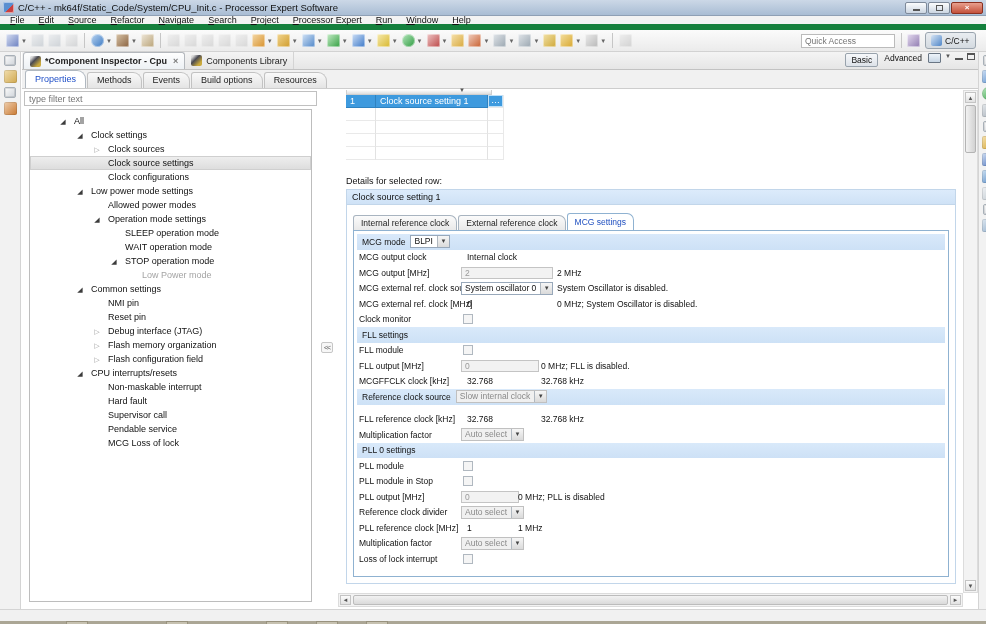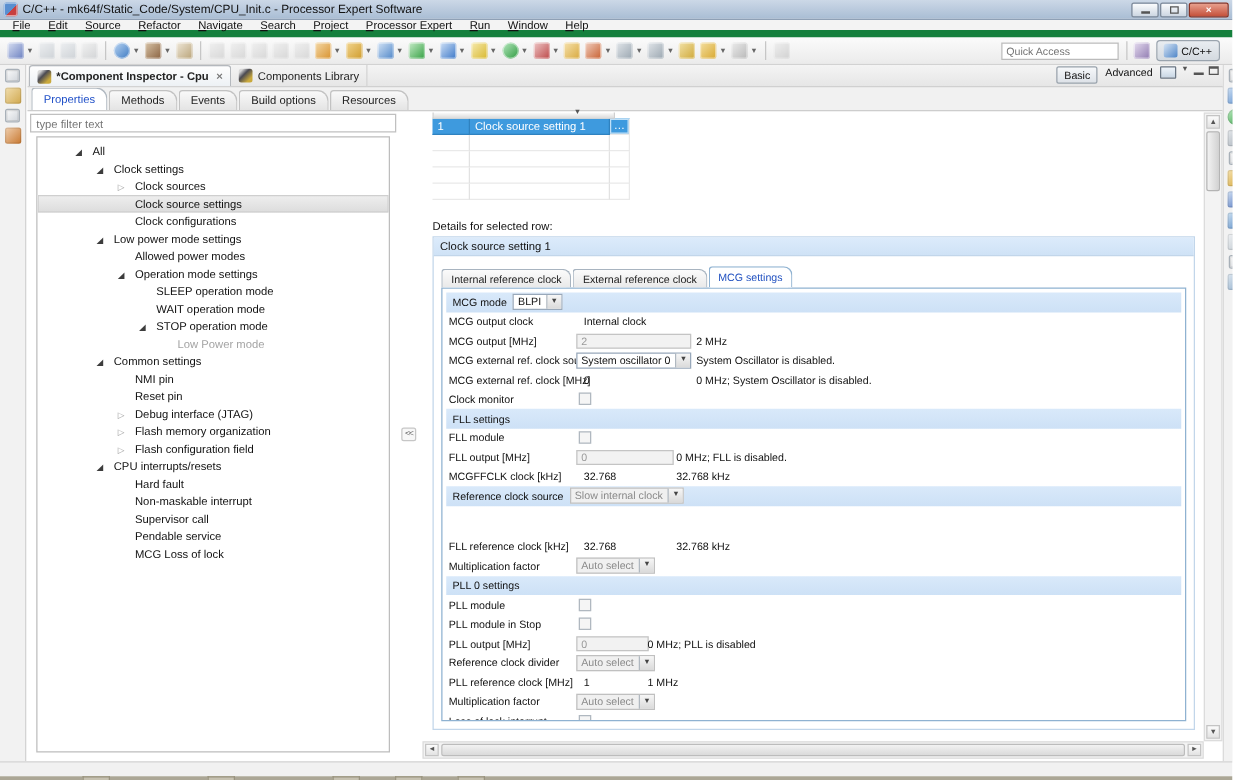--- a/index.html
+++ b/index.html
@@ -107,21 +107,21 @@
 
   .details-caption{position:absolute;left:8px;top:86px;font-size:9px}
   .groupbox{position:absolute;left:8px;top:99px;width:610px;height:395px;border:1px solid #c2d6ea;background:#fff}
   .gtitle{height:15px;background:linear-gradient(#dcebfb,#cfe2f6);border-bottom:1px solid #c2d6ea;font-size:9px;line-height:15px;padding-left:5px}
   .dtabs{position:absolute;left:6px;top:23px;height:17px;display:flex;align-items:flex-end;z-index:2}
   .dtab{height:15px;line-height:14px;padding:0 7px;font-size:8.5px;background:linear-gradient(#fbfbfb,#e9e9e9);border:1px solid #a8b4c0;border-bottom:none;border-radius:3px 7px 0 0;margin-right:1px;color:#222}
   .dtab.active{background:#fff;color:#2050c0;height:17px;line-height:16px;border-color:#8fb2d1}
   .dcontent{position:absolute;left:6px;top:40px;width:596px;height:347px;border:1px solid #8fb2d1;background:#fff;padding:3px;font-size:8.5px;overflow:hidden}
   .drow{position:relative;height:15.5px;display:flex;align-items:center}
   .drow.hdr,.drow.section{background:linear-gradient(#d9e9fa,#cde1f6);padding-left:3px}
-  .drow.gap{margin-bottom:25px}
+  .drow.gap{margin-bottom:7px}
   .dlabel{width:104px;padding-left:2px;flex:none;white-space:nowrap}
   .hdr .dlabel,.section .dlabel{width:auto;padding-right:5px}
   .dval{margin-left:6px;white-space:nowrap}
   .dinput{width:92px;height:12px;border:1px solid #c4c4c4;background:#f2f2f2;color:#9a9a9a;line-height:10px;padding-left:3px;flex:none}
   .sec1 .dinput{width:78px}.sec2 .dinput{width:58px}
   .dselect{height:13px;border:1px solid #98a8ba;background:#fff;position:relative;padding:0 16px 0 3px;line-height:11px;flex:none;white-space:nowrap}
   .dselect.dis{background:#f0f0f0;color:#8a8a8a;border-color:#c0c0c0}
   .dselect .sarr{position:absolute;right:0;top:0;width:12px;height:11px;border-left:1px solid #b0b8c0;background:linear-gradient(#f6f6f6,#dadada);font-size:6px;text-align:center;line-height:10px;color:#444}
   .dcheck{width:10px;height:10px;border:1px solid #b0b8c0;background:#f5f5f5;flex:none;margin-left:2px}
   .dcomment{position:absolute;left:200px;white-space:nowrap}
@@ -359,22 +359,22 @@
               <div class="titem" style="padding-left: 78px;"><span class="arrow"></span><span class="tlabel">WAIT operation mode</span></div>
               <div class="titem" style="padding-left: 78px;"><span class="arrow">◢</span><span class="tlabel">STOP operation mode</span></div>
               <div class="titem dis" style="padding-left: 95px;"><span class="arrow"></span><span class="tlabel">Low Power mode</span></div>
               <div class="titem" style="padding-left: 44px;"><span class="arrow">◢</span><span class="tlabel">Common settings</span></div>
               <div class="titem" style="padding-left: 61px;"><span class="arrow"></span><span class="tlabel">NMI pin</span></div>
               <div class="titem" style="padding-left: 61px;"><span class="arrow"></span><span class="tlabel">Reset pin</span></div>
               <div class="titem collapsed" style="padding-left: 61px;"><span class="arrow">▷</span><span class="tlabel">Debug interface (JTAG)</span></div>
               <div class="titem collapsed" style="padding-left: 61px;"><span class="arrow">▷</span><span class="tlabel">Flash memory organization</span></div>
               <div class="titem collapsed" style="padding-left: 61px;"><span class="arrow">▷</span><span class="tlabel">Flash configuration field</span></div>
               <div class="titem" style="padding-left: 44px;"><span class="arrow">◢</span><span class="tlabel">CPU interrupts/resets</span></div>
+              <div class="titem" style="padding-left: 61px;"><span class="arrow"></span><span class="tlabel">Non-maskable interrupt</span></div>
               <div class="titem" style="padding-left: 61px;"><span class="arrow"></span><span class="tlabel">Hard fault</span></div>
-              <div class="titem" style="padding-left: 61px;"><span class="arrow"></span><span class="tlabel">Non-maskable interrupt</span></div>
               <div class="titem" style="padding-left: 61px;"><span class="arrow"></span><span class="tlabel">Supervisor call</span></div>
               <div class="titem" style="padding-left: 61px;"><span class="arrow"></span><span class="tlabel">Pendable service</span></div>
               <div class="titem" style="padding-left: 61px;"><span class="arrow"></span><span class="tlabel">MCG Loss of lock</span></div>
             </div>
         </div>
 
         <div class="splitter">
           <span class="collapse-btn">&lt;&lt;</span>
         </div>
 

